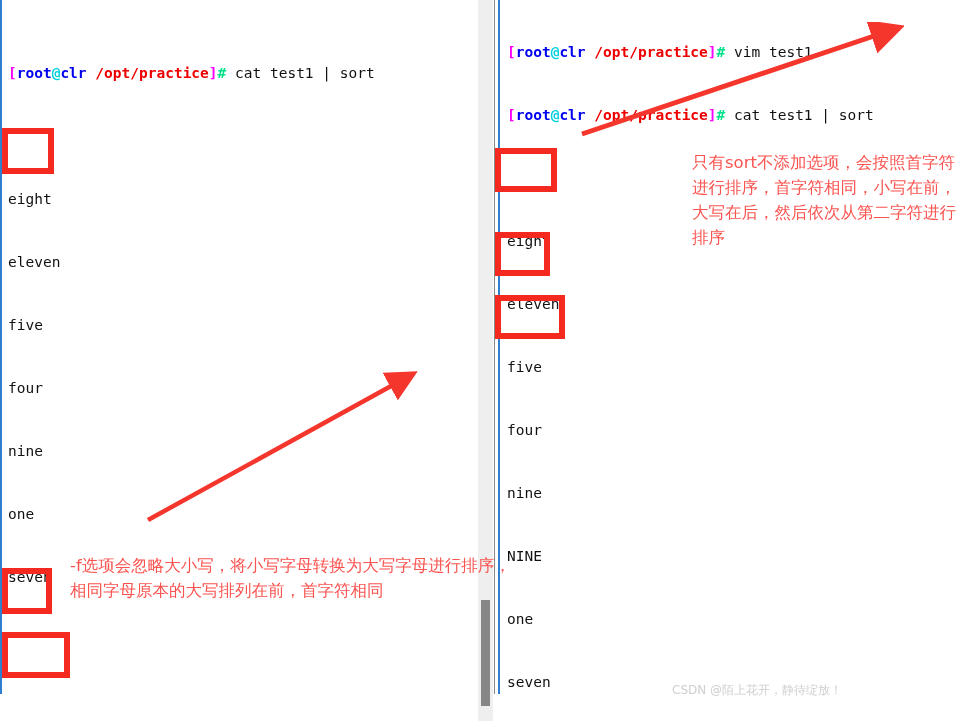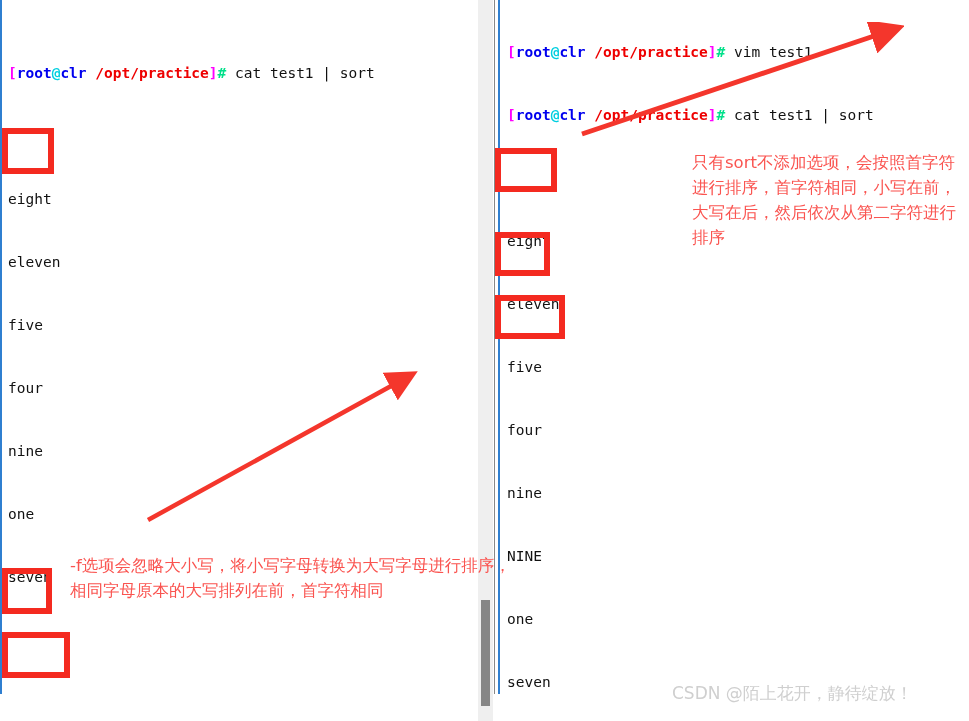--- a/index.html
+++ b/index.html
@@ -99,21 +99,21 @@
 
   
   .arrow { position: absolute; pointer-events: none; }
 
   
   #watermark {
     position: absolute;
     left: 672px; top: 682px;
     color: #cfcfcf;
     font-family: "DejaVu Sans", "Liberation Sans", sans-serif;
-    font-size: 17px;
+    font-size: 12px;
     white-space: pre;
   }
 </style>
 </head>
 <body>
 
 <div id="screen">
 
   <div class="panel" id="panel-left">
     <div class="edgebar" id="edge-left"></div>

